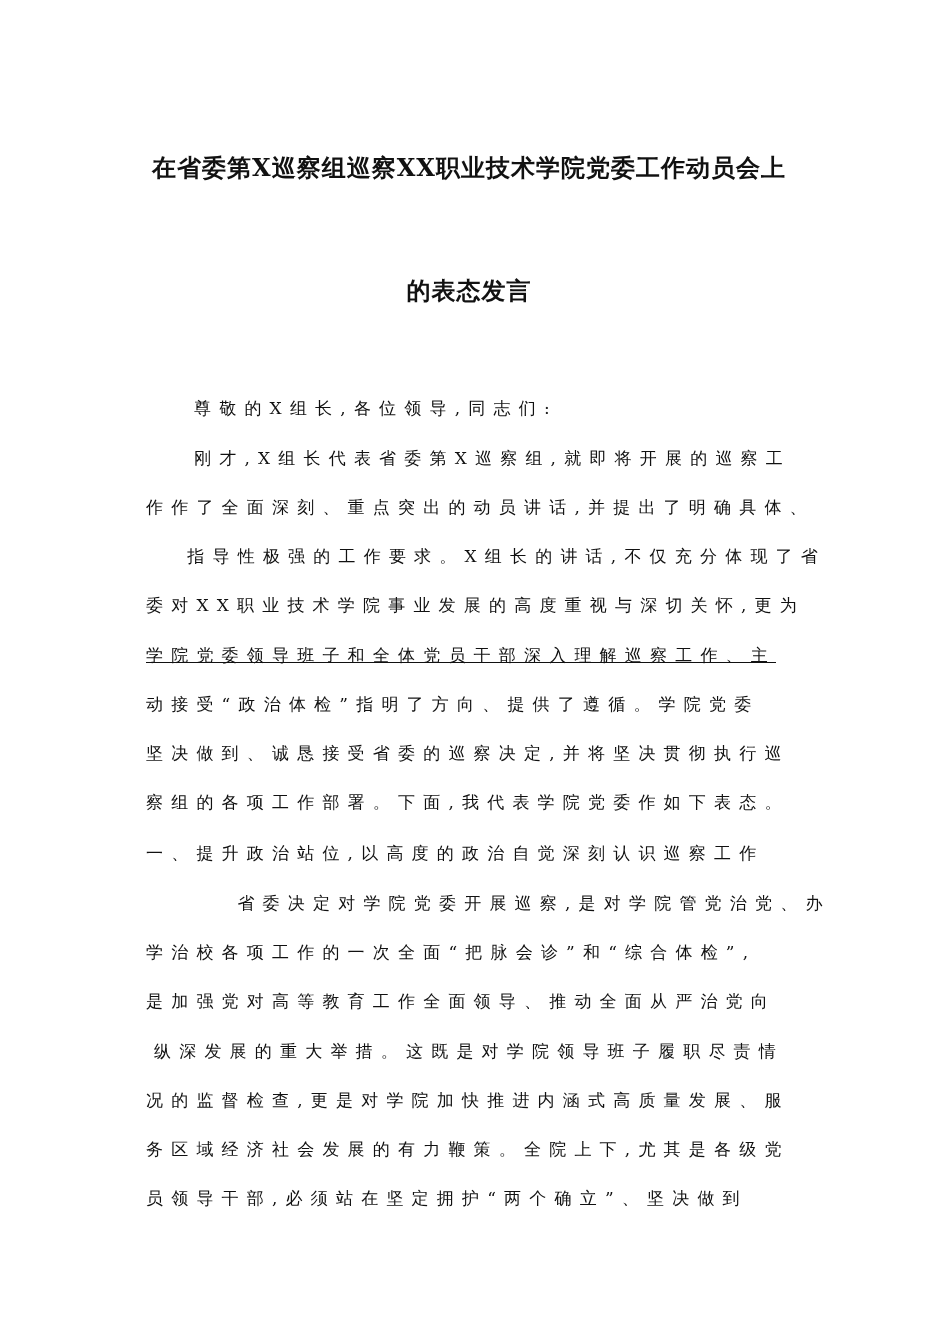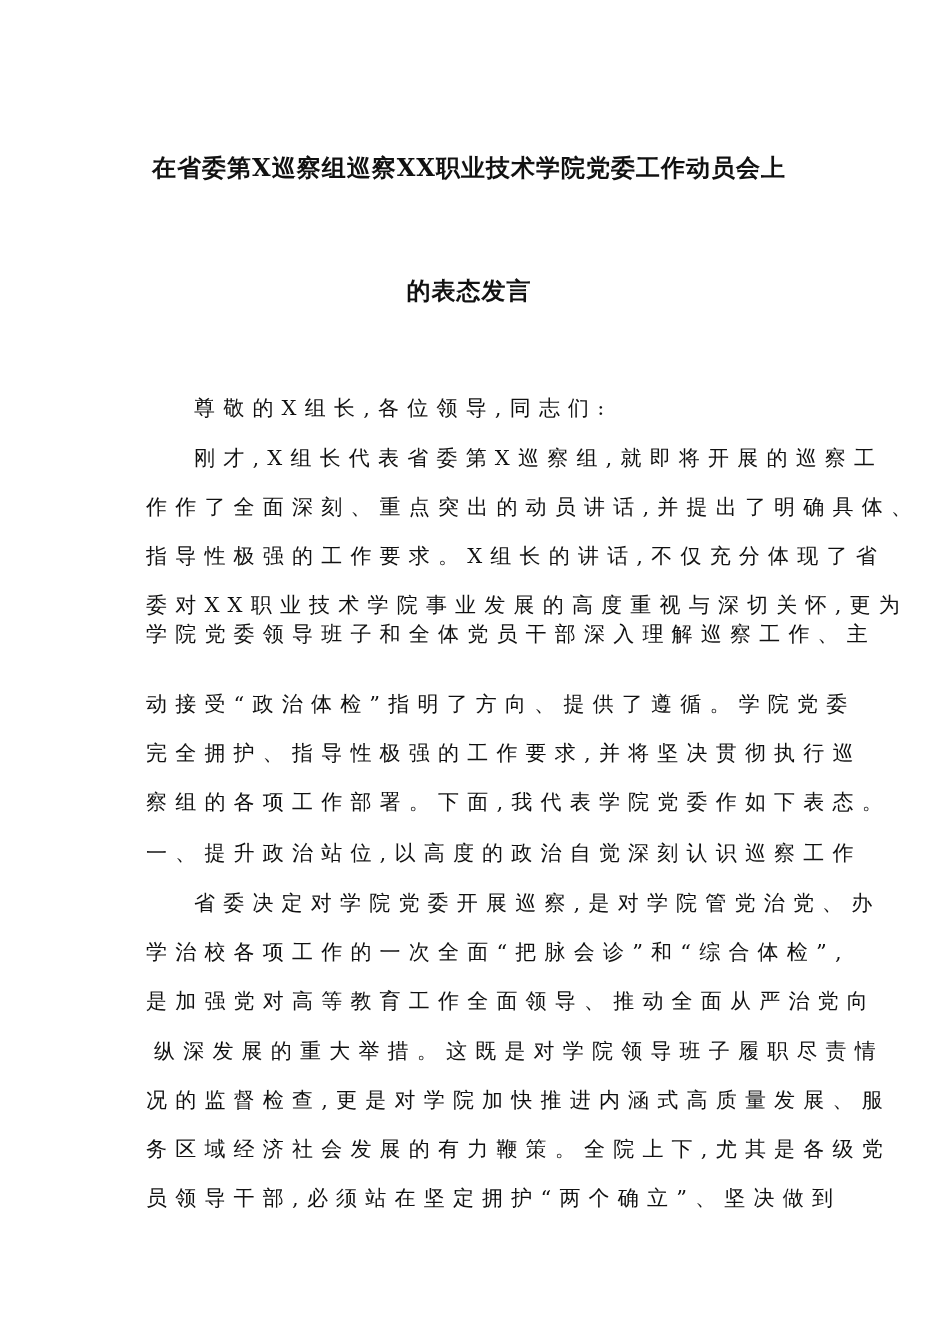--- a/index.html
+++ b/index.html
@@ -1,38 +1,38 @@
 <!DOCTYPE html>
 <html><head>
 <meta charset="utf-8">
 <style>
   html, body { margin:0; padding:0; background:#ffffff; }
   body { width:950px; height:1344px; position:relative; overflow:hidden;
          font-family: "DejaVu Serif", "Liberation Serif", serif; color:#111; }
   .title { position:absolute; left:0; width:938px; text-align:center;
            font-size:24px; font-weight:bold; letter-spacing:1px; }
-  .line { position:absolute; left:146px; width:680px; font-size:21px;
+  .line { position:absolute; left:146px; width:680px; font-size:17px;
           white-space:nowrap; letter-spacing:8.2px; line-height:30px; }
   .indent { left:194px; }
 </style>
 </head>
 <body>
 
 <div>
   <div class="title" style="top:152px;">在省委第X巡察组巡察XX职业技术学院党委工作动员会上</div>
   <div class="title" style="top:275px;">的表态发言</div>
 
   <div class="line indent" style="top:393px;">尊敬的X组长,各位领导,同志们:</div>
   <div class="line indent" style="top:443px;">刚才,X组长代表省委第X巡察组,就即将开展的巡察工</div>
   <div class="line" style="top:492px;">作作了全面深刻、重点突出的动员讲话,并提出了明确具体、</div>
   <div class="line" style="top:541px;text-align:right;">指导性极强的工作要求。X组长的讲话,不仅充分体现了省</div>
   <div class="line" style="top:590px;">委对XX职业技术学院事业发展的高度重视与深切关怀,更为</div>
-  <div class="line" style="top:619px;">学院党委领导班子和全体党员干部深入理解巡察工作、主</div>
+  <div class="line" style="top:640px;text-decoration:underline;">学院党委领导班子和全体党员干部深入理解巡察工作、主</div>
   <div class="line" style="top:689px;">动接受“政治体检”指明了方向、提供了遵循。学院党委</div>
-  <div class="line" style="top:738px;">完全拥护、指导性极强的工作要求,并将坚决贯彻执行巡</div>
+  <div class="line" style="top:738px;">坚决做到、诚恳接受省委的巡察决定,并将坚决贯彻执行巡</div>
   <div class="line" style="top:787px;">察组的各项工作部署。下面,我代表学院党委作如下表态。</div>
   <div class="line" style="top:800px;margin-top:38px;">一、提升政治站位,以高度的政治自觉深刻认识巡察工作</div>
   <div class="line indent" style="top:888px;text-align:center;">省委决定对学院党委开展巡察,是对学院管党治党、办</div>
   <div class="line" style="top:937px;">学治校各项工作的一次全面“把脉会诊”和“综合体检”,</div>
   <div class="line" style="top:986px;">是加强党对高等教育工作全面领导、推动全面从严治党向</div>
   <div class="line" style="top:1036px;margin-left:8px;">纵深发展的重大举措。这既是对学院领导班子履职尽责情</div>
   <div class="line" style="top:1085px;">况的监督检查,更是对学院加快推进内涵式高质量发展、服</div>
   <div class="line" style="top:1134px;">务区域经济社会发展的有力鞭策。全院上下,尤其是各级党</div>
   <div class="line" style="top:1183px;">员领导干部,必须站在坚定拥护“两个确立”、坚决做到</div>
 </div>

